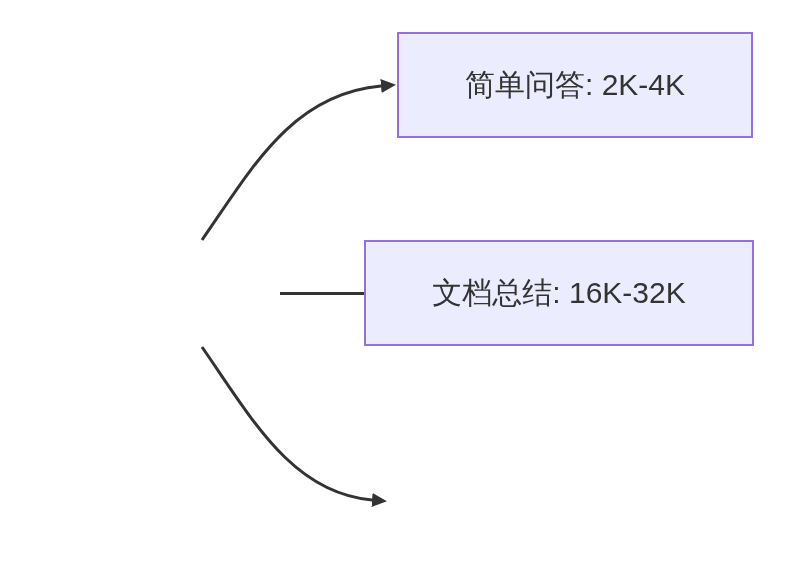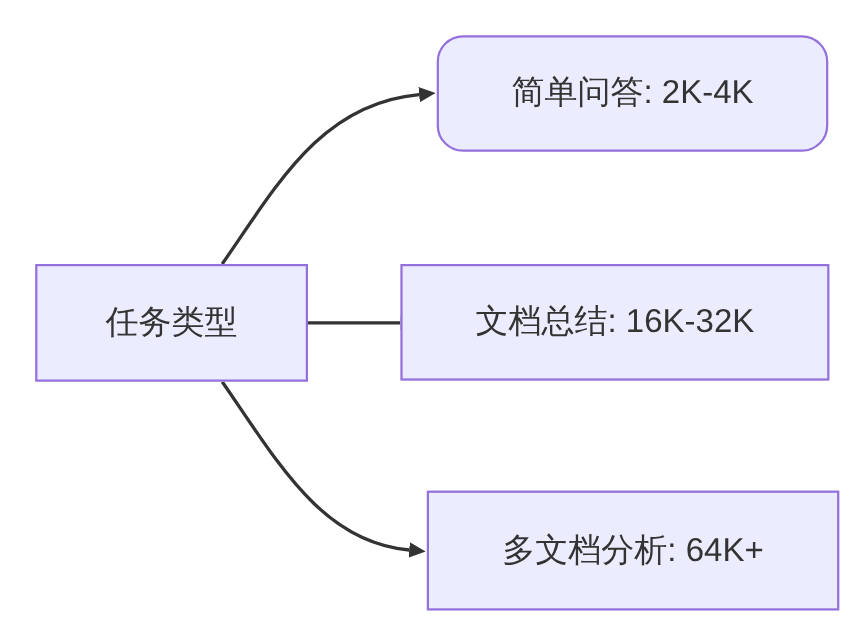--- a/index.html
+++ b/index.html
@@ -30,49 +30,43 @@
     display: flex;
     align-items: center;
     justify-content: center;
     color: #333333;
     font-size: 30px;
     line-height: 1.2;
     white-space: nowrap;
     text-align: center;
   }
   #node-task-type   { left: 32px;  top: 240px; width: 248px; height: 107px; }
-  #node-simple-qa   { left: 397px; top: 32px;  width: 356px; height: 106px; border-radius: 24px; }
+  #node-simple-qa   { left: 397px; top: 32px;  width: 356px; height: 106px; }
   #node-doc-summary { left: 364px; top: 240px; width: 390px; height: 106px; }
   #node-multi-doc   { left: 388px; top: 446px; width: 375px; height: 109px; }
 </style>
 </head>
 <body>
 
 <div id="canvas">
 
   <svg id="edges" viewBox="0 0 787 572" xmlns="http://www.w3.org/2000/svg" aria-hidden="true">
     <defs>
       <marker id="arrowhead" markerUnits="userSpaceOnUse" markerWidth="16" markerHeight="14" refX="0" refY="7" orient="auto">
         <path d="M0,0 L15,7 L0,14 Z" fill="#333333"></path>
       </marker>
     </defs>
     <path d="M 202 240 C 252 168, 292 94, 381 86" fill="none" stroke="#333333" stroke-width="3" marker-end="url(#arrowhead)"></path>
     <path d="M 280 293.5 L 364 293.5" fill="none" stroke="#333333" stroke-width="3" marker-end="url(#arrowhead)"></path>
     <path d="M 202 347 C 252 419, 292 493, 372 500" fill="none" stroke="#333333" stroke-width="3" marker-end="url(#arrowhead)"></path>
   </svg>
 
-  <div class="node" id="node-task-type">
-    <span>任务类型</span>
-  </div>
 
   <div class="node" id="node-simple-qa">
     <span>简单问答: 2K-4K</span>
   </div>
 
   <div class="node" id="node-doc-summary">
     <span>文档总结: 16K-32K</span>
   </div>
 
-  <div class="node" id="node-multi-doc">
-    <span>多文档分析: 64K+</span>
-  </div>
 
 </div>
 
 </body></html>

